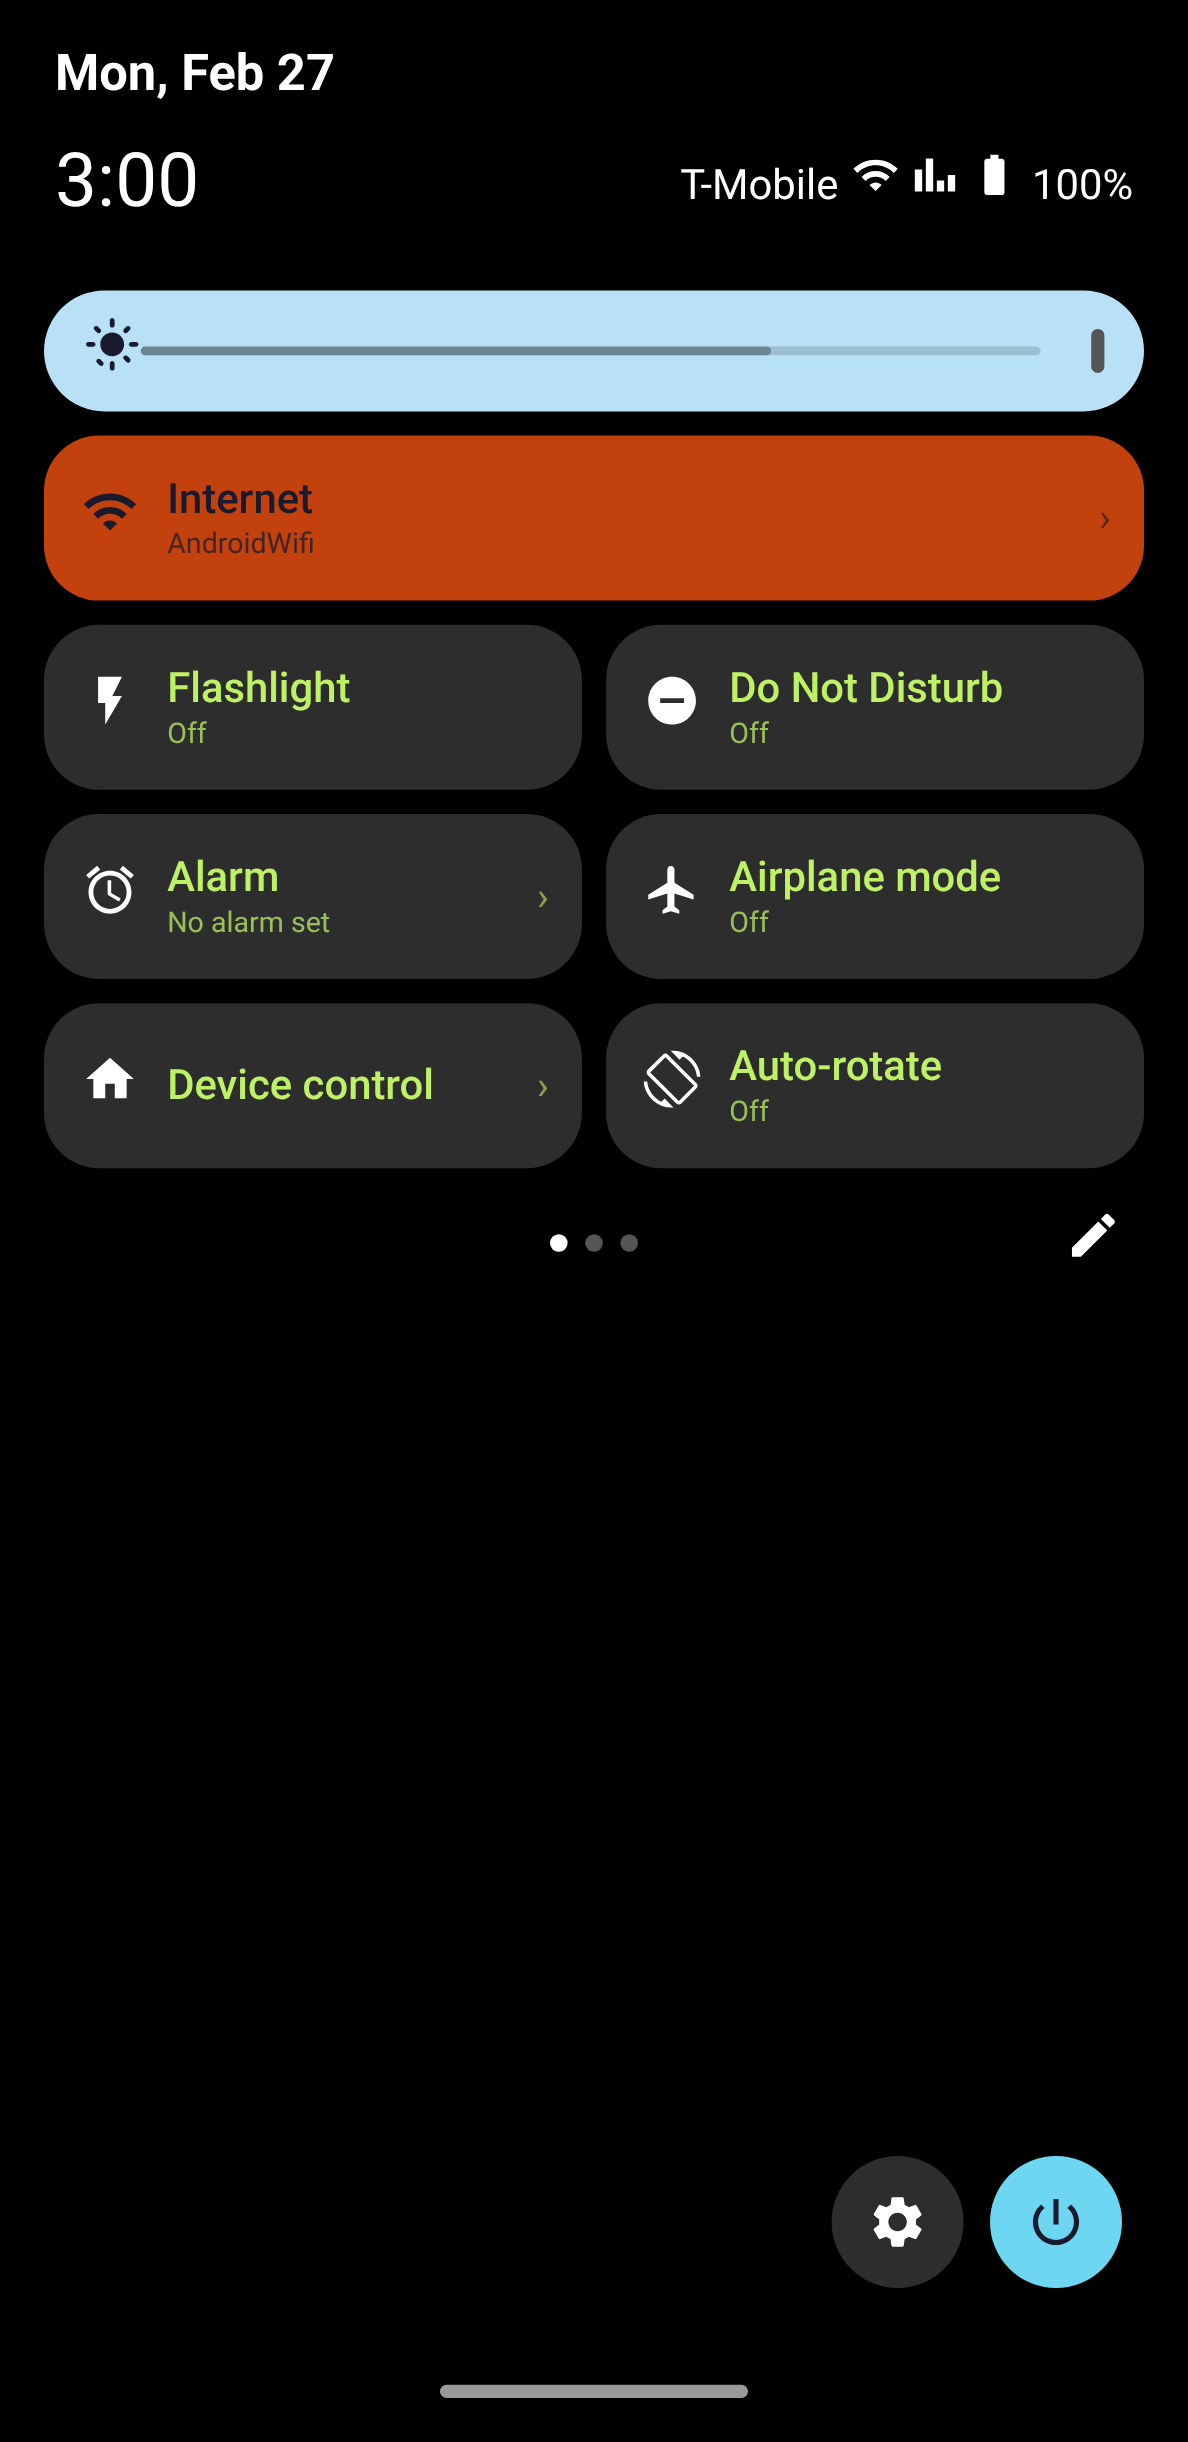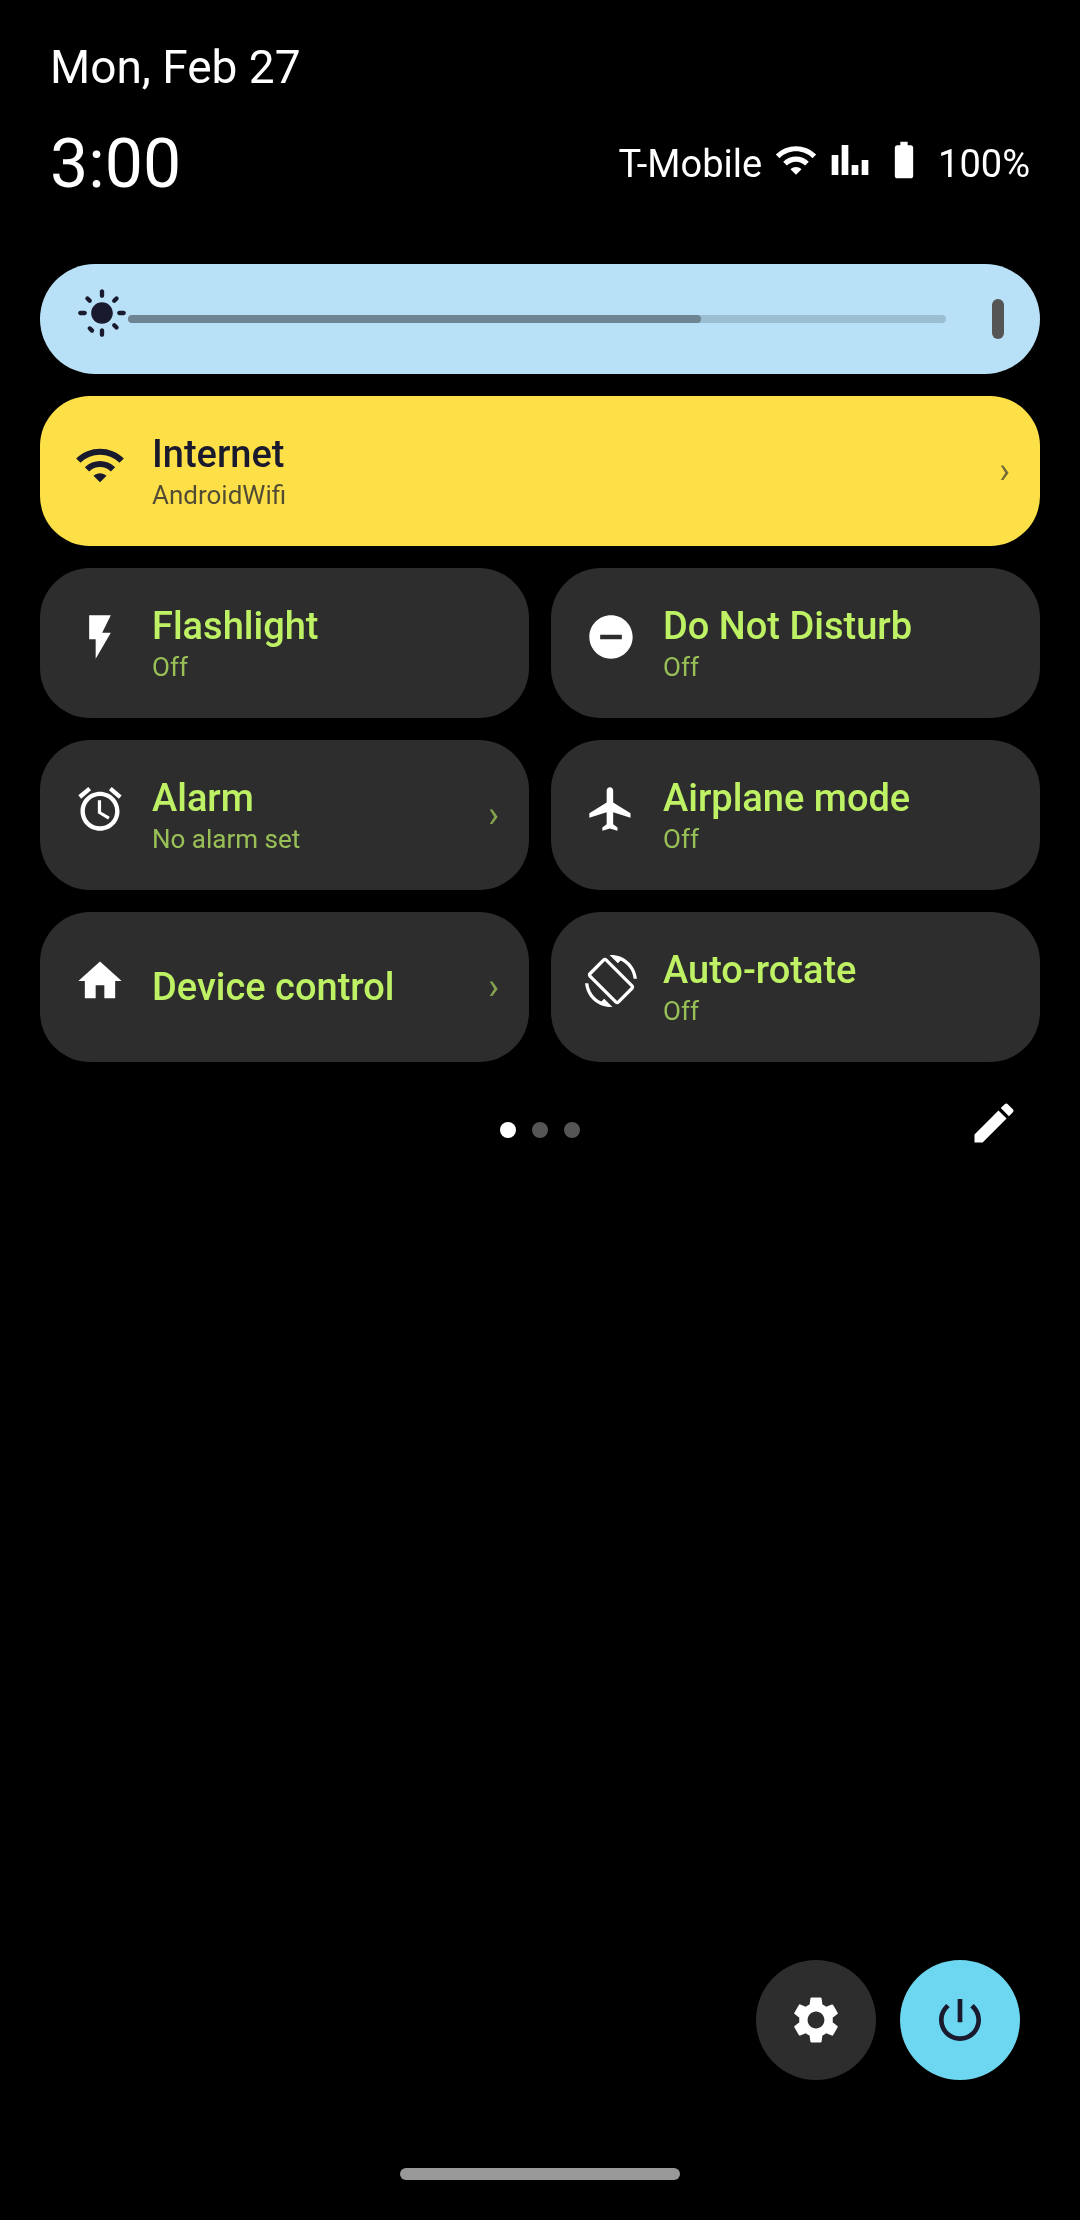--- a/index.html
+++ b/index.html
@@ -17,40 +17,40 @@
 
     .status-bar {
       display: flex;
       justify-content: space-between;
       align-items: center;
       padding: 40px 50px 20px 50px;
     }
 
     .date-text {
       font-size: 46px;
-      font-weight: 400;
+      font-weight: 700;
       color: #fff;
     }
 
     .time-bar {
       display: flex;
       justify-content: space-between;
       align-items: center;
       padding: 10px 50px 40px 50px;
     }
 
     .time-text {
       font-size: 68px;
       font-weight: 400;
       color: #fff;
     }
 
     .status-icons {
       display: flex;
-      align-items: center;
+      align-items: flex-end;
       gap: 12px;
       font-size: 38px;
     }
 
     .quick-settings {
       padding: 20px 40px;
       display: flex;
       flex-direction: column;
       gap: 22px;
     }
@@ -105,21 +105,21 @@
       padding: 34px 30px;
       display: flex;
       align-items: center;
       gap: 22px;
       cursor: pointer;
       position: relative;
       min-height: 150px;
     }
 
     .tile-active {
-      background: #fde047;
+      background: #c2410c;
       color: #1a1a2e;
     }
 
     .tile-inactive {
       background: #2d2d2d;
       color: #bef264;
     }
 
     .tile-icon {
       font-size: 52px;

